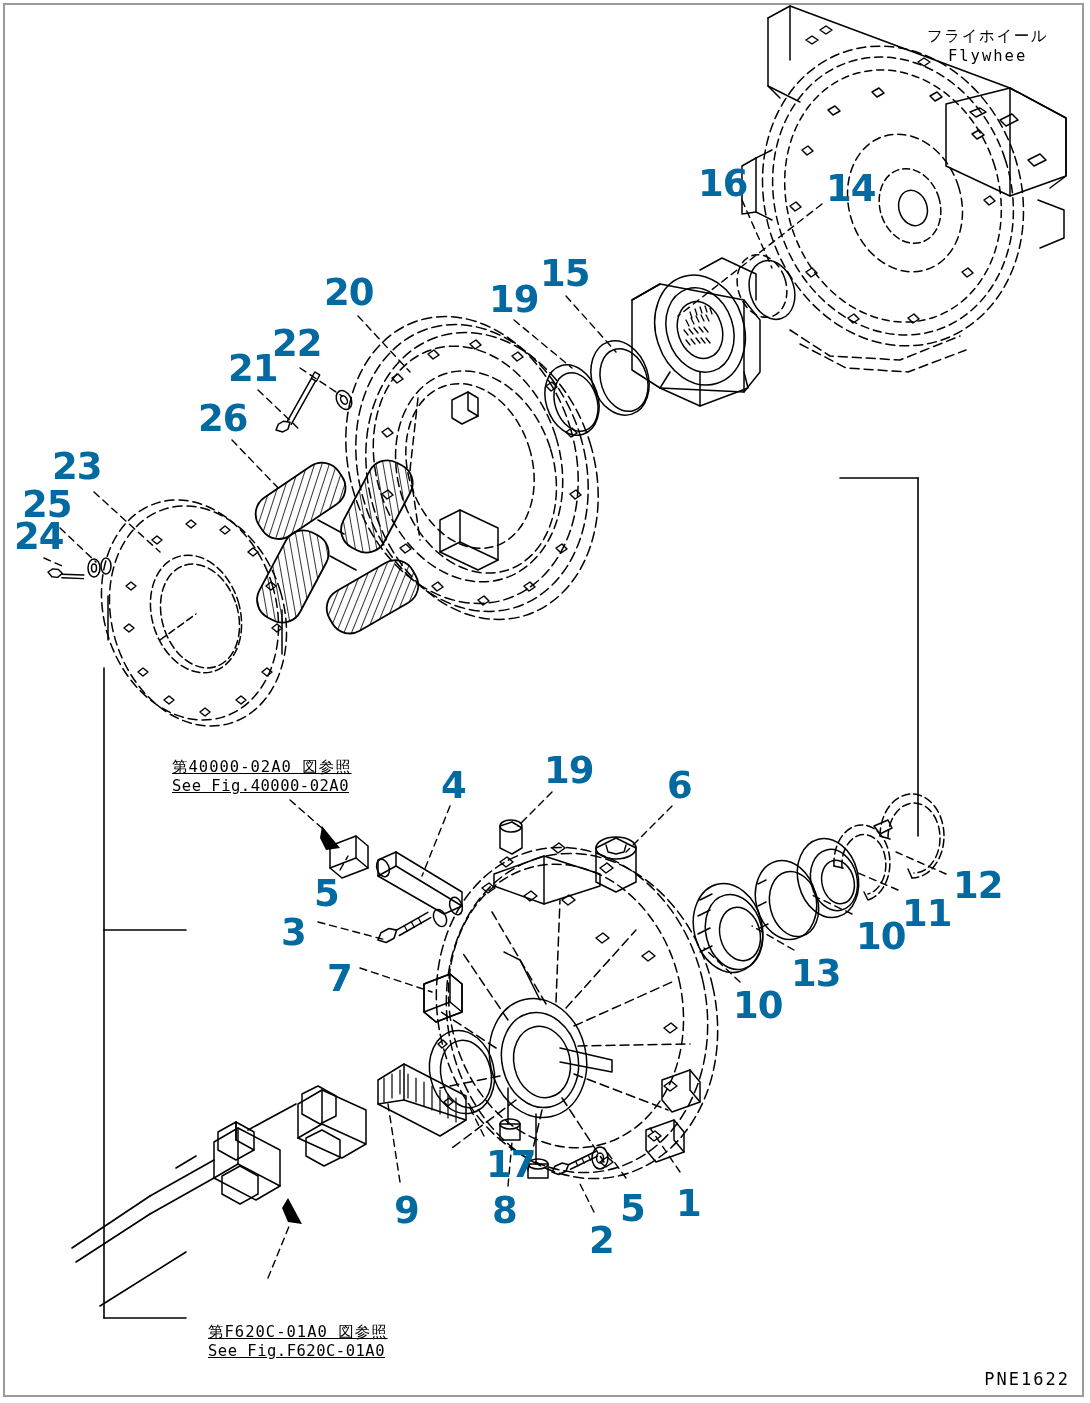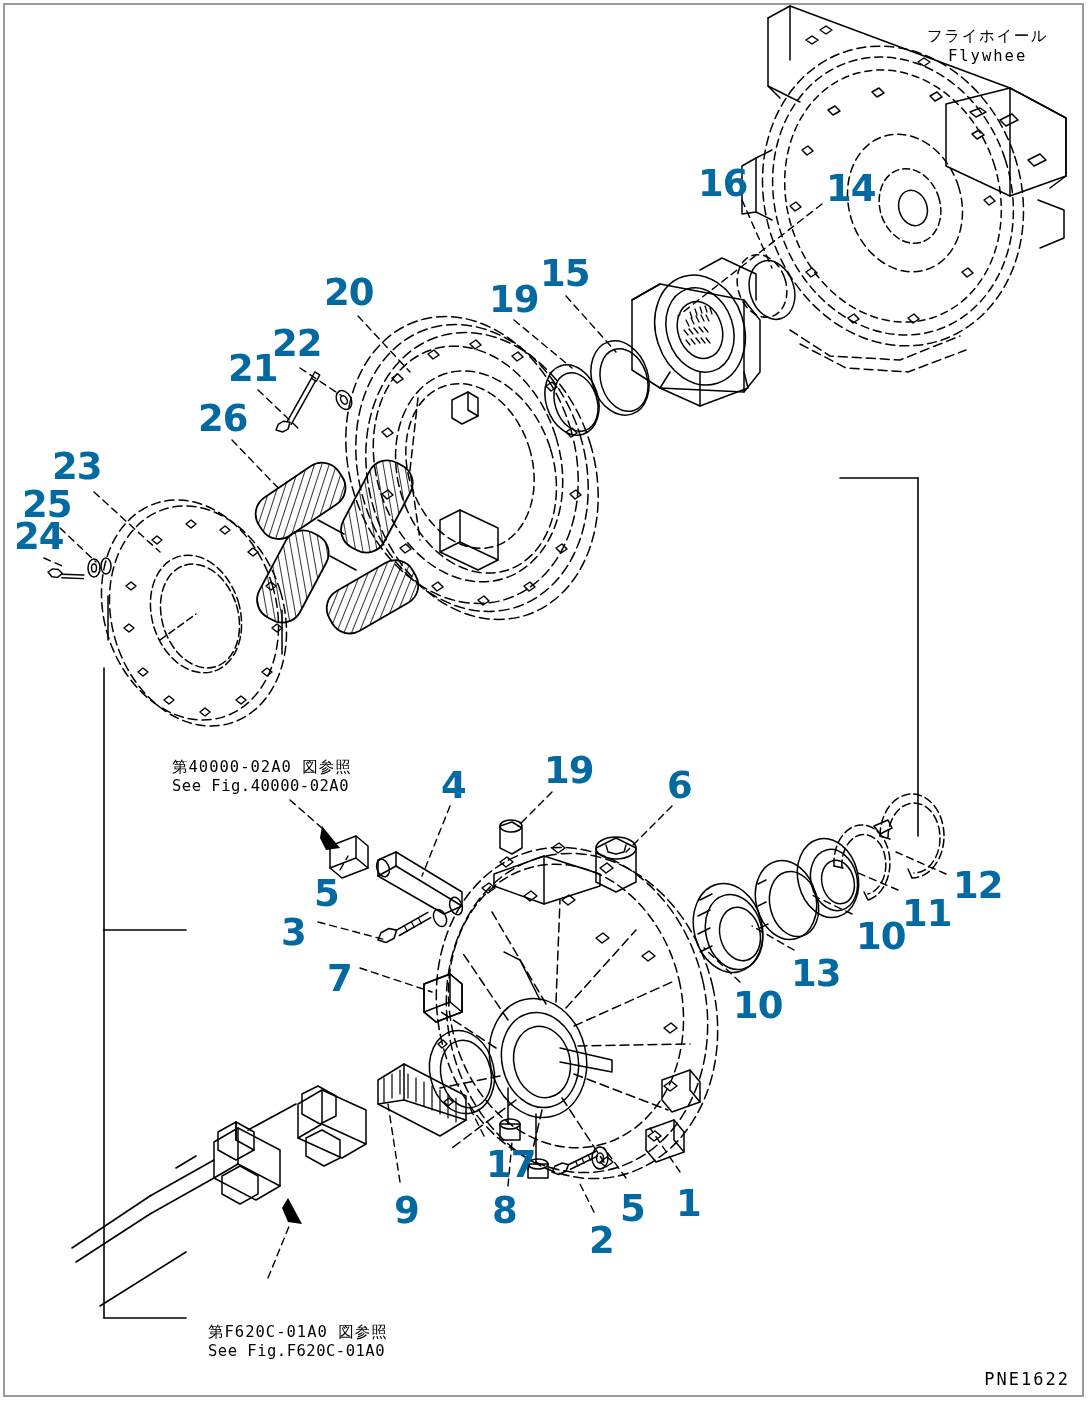--- a/index.html
+++ b/index.html
@@ -47,20 +47,21 @@
     user-select: none;
   }
   .note {
     position: absolute;
     color: #000000;
     font-family: "DejaVu Sans Mono", monospace;
     font-size: 15.5px;
     line-height: 19px;
     white-space: nowrap;
     letter-spacing: 0.5px;
+    text-decoration: underline;
   }
   .note .jp {
     display: block;
     letter-spacing: 1px;
   }
   .note .en {
     display: block;
   }
   .toplabel {
     position: absolute;

